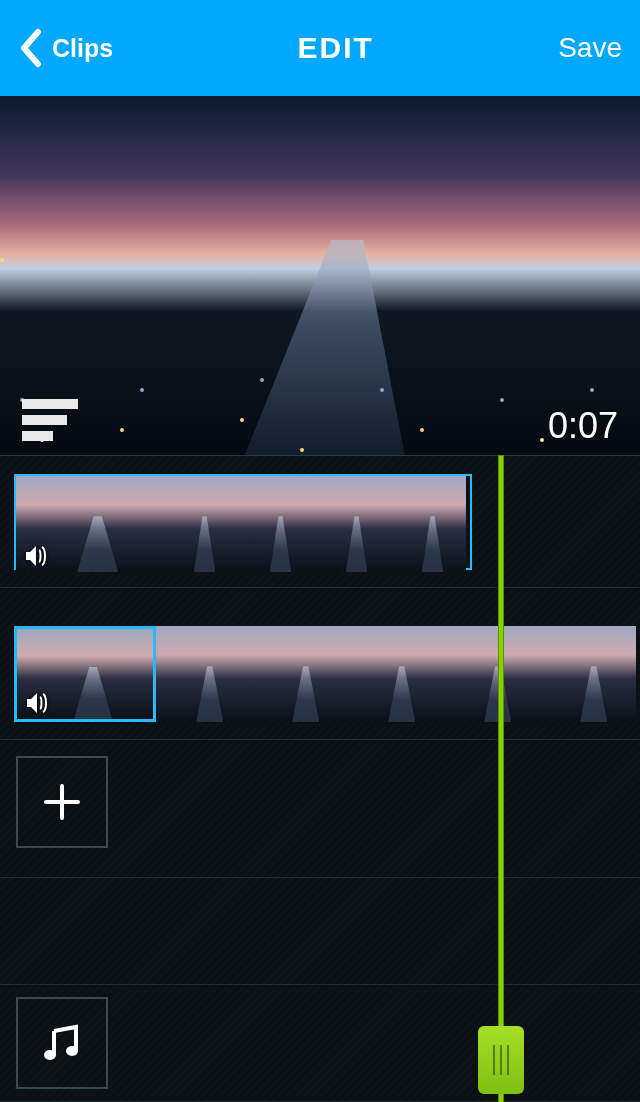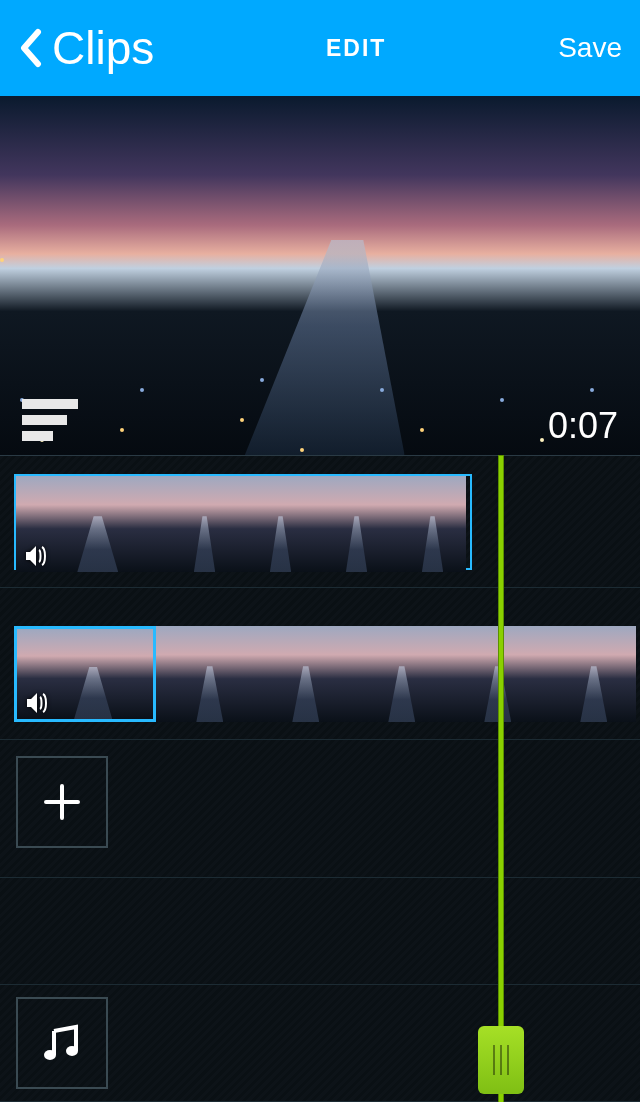--- a/index.html
+++ b/index.html
@@ -12,22 +12,22 @@
     background: #00a9ff;
     display: flex;
     align-items: center;
     justify-content: space-between;
     padding: 0 18px;
     color: #fff;
   }
   .nav-left { display: flex; align-items: center; cursor: pointer; }
   .back-chevron { width: 24px; height: 40px; margin-right: 10px; }
   .back-chevron svg { display:block; }
-  .nav-left-label { font-size: 46px; font-weight: 400; }
-  .nav-title { font-size: 23px; font-weight: 600; letter-spacing: 2px; }
+  .nav-left-label { font-size: 25px; font-weight: 700; }
+  .nav-title { font-size: 30px; font-weight: 600; letter-spacing: 2px; }
   .nav-right { font-size: 28px; font-weight: 300; cursor: pointer; }
 
   
   .preview {
     height: 359px;
     position: relative;
     background:
       linear-gradient(180deg,
         #0a1a2e 0%,
         #42365d 22%,

